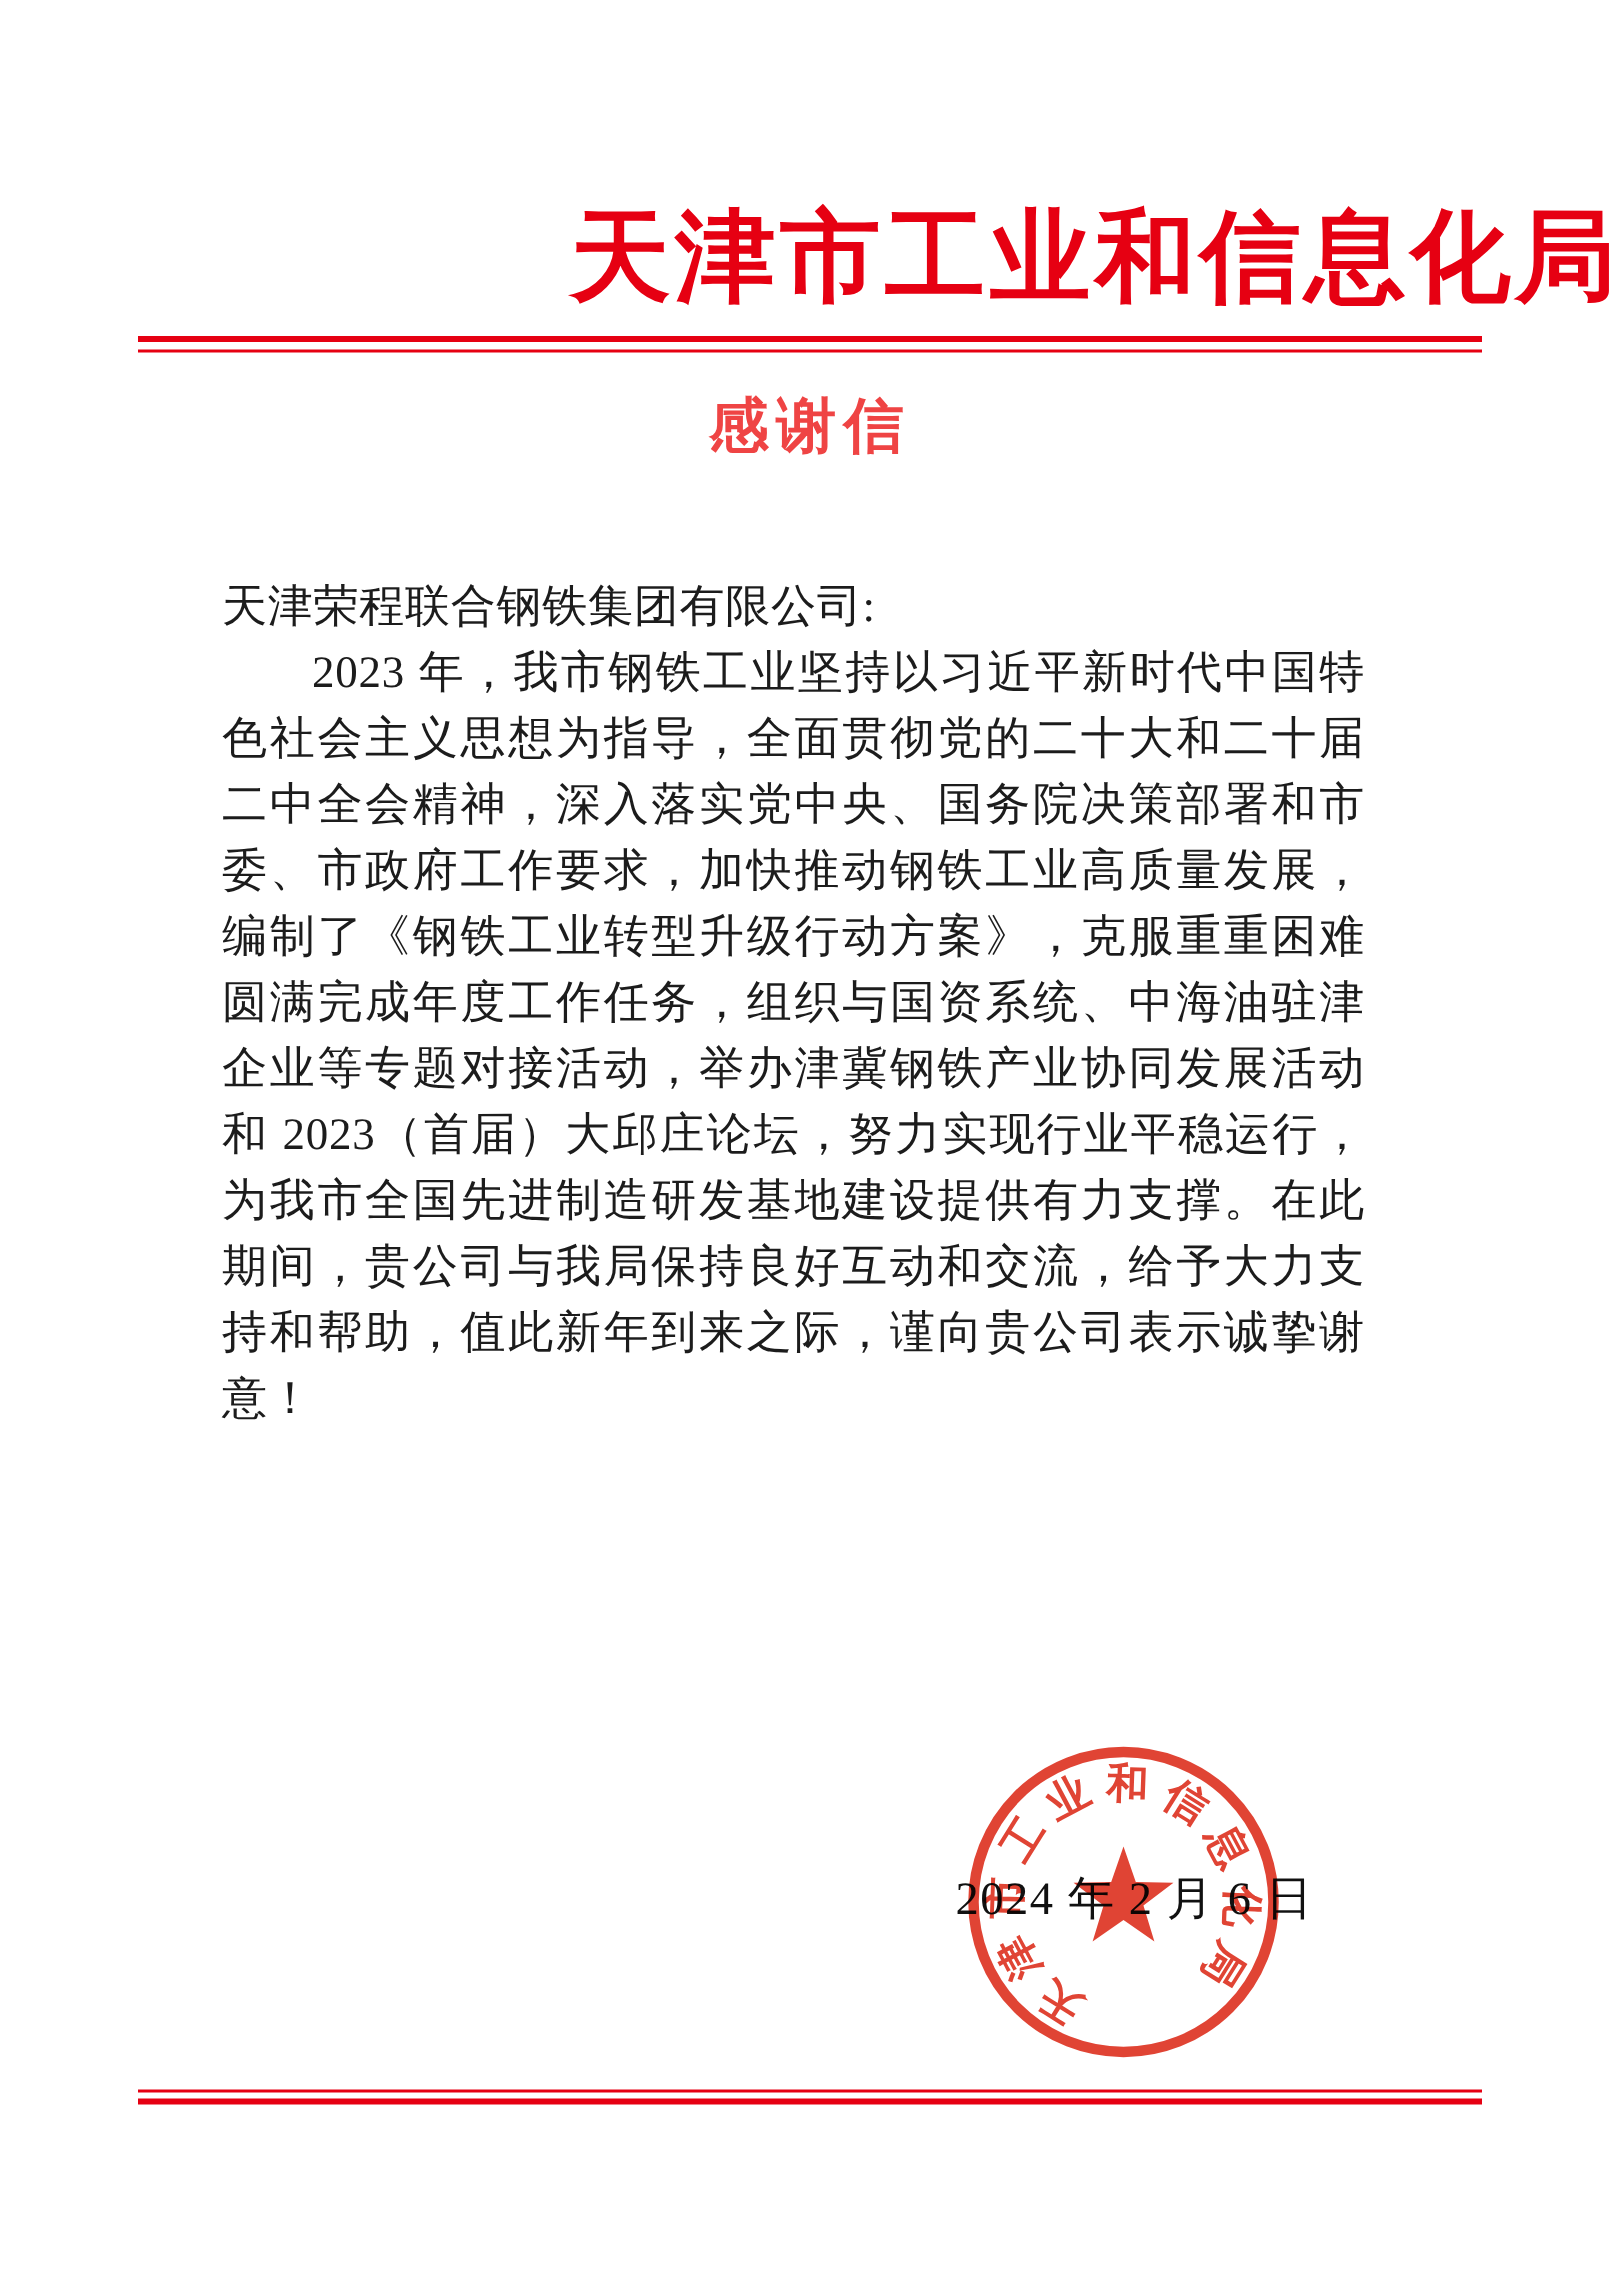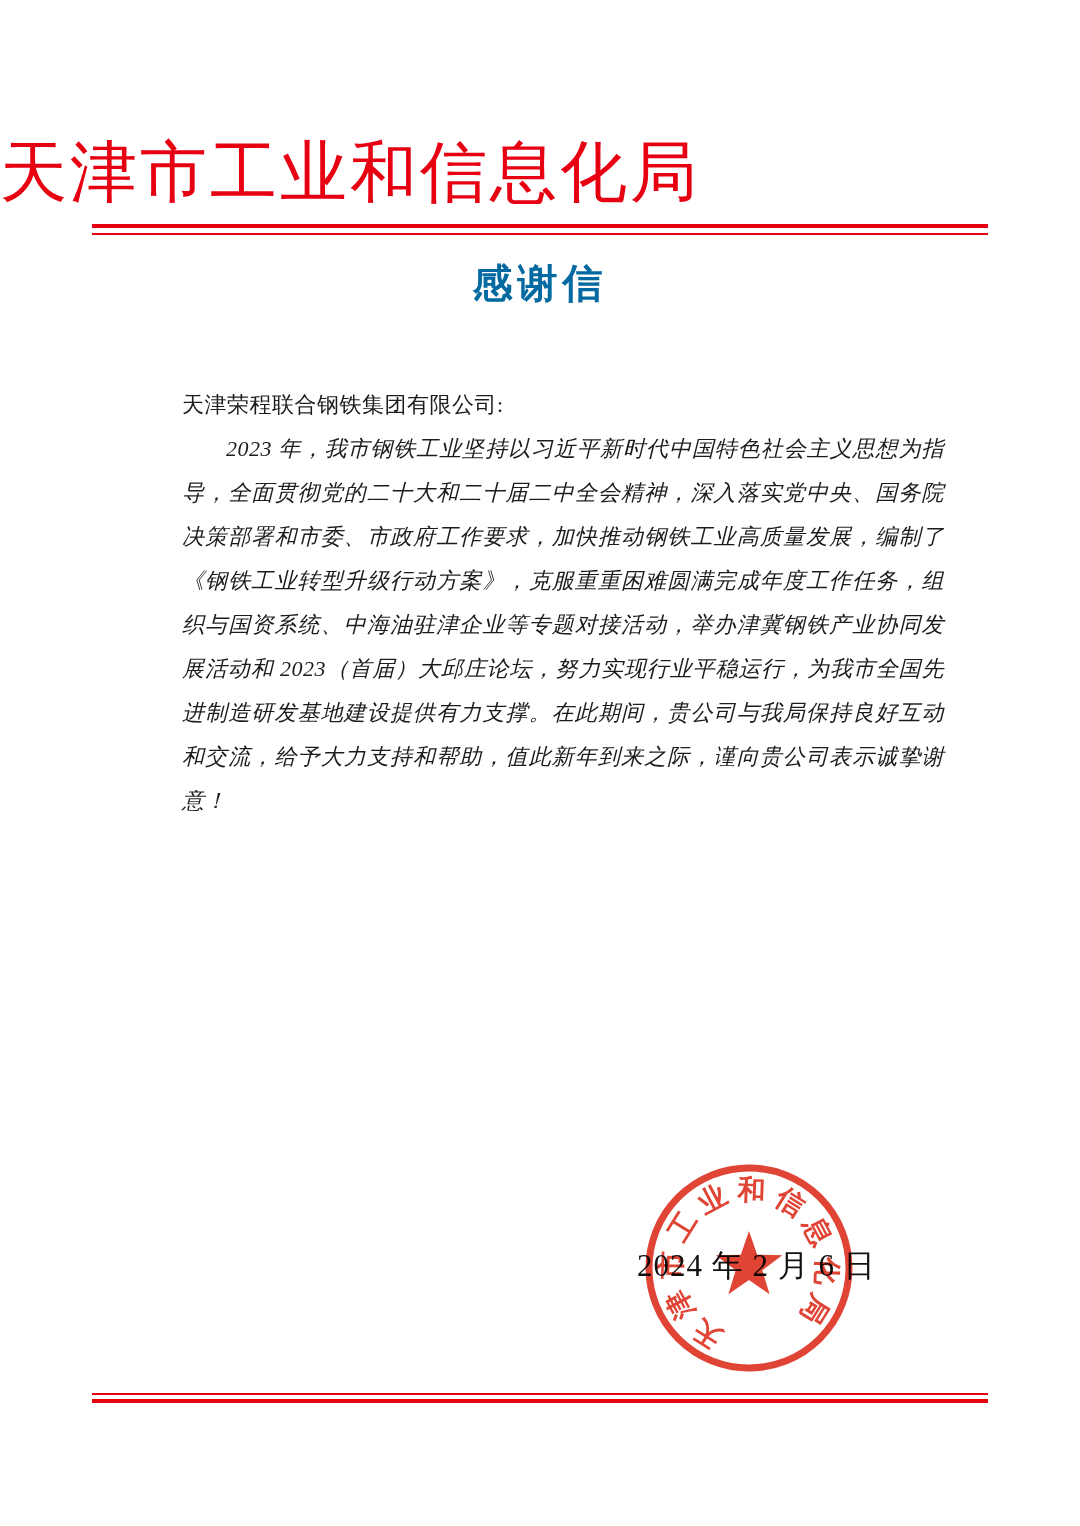--- a/index.html
+++ b/index.html
@@ -13,23 +13,23 @@
     height: 1526px;
     background: #ffffff;
     overflow: hidden;
     font-family: "Liberation Serif", "DejaVu Serif", serif;
   }
   .org-title {
     position: absolute;
     top: 128px;
     left: 0;
     width: 100%;
-    text-align: left;
+    text-align: right;
     font-size: 67px;
-    font-weight: 400;
+    font-weight: 700;
     color: #e60012;
     letter-spacing: 3px;
     line-height: 88px;
     white-space: nowrap;
   }
   .rule {
     position: absolute;
     left: 92px;
     width: 896px;
   }
@@ -47,42 +47,40 @@
   .rule-bottom .rule-thick { margin-top: 4px; }
   .doc-title {
     position: absolute;
     top: 258px;
     left: 0;
     width: 100%;
     margin: 0;
     text-align: center;
     font-size: 40px;
     font-weight: 700;
-    color: #0369a1;
+    color: #ef4444;
     letter-spacing: 5px;
     line-height: 52px;
   }
   .letter-body {
     position: absolute;
     top: 383px;
     left: 148px;
     width: 762px;
-    font-size: 22px;
+    font-size: 30px;
     line-height: 44px;
     color: #1c1c1c;
     text-align: justify;
     letter-spacing: 0.5px;
-    margin-left: 34px;
   }
   .letter-body p {
     margin: 0;
   }
   .para {
     text-indent: 2em;
-    font-style: italic;
   }
   .date-line {
     position: absolute;
     top: 1246px;
     left: 637px;
     font-size: 31px;
     line-height: 40px;
     color: #111111;
     letter-spacing: 1px;
     white-space: nowrap;

